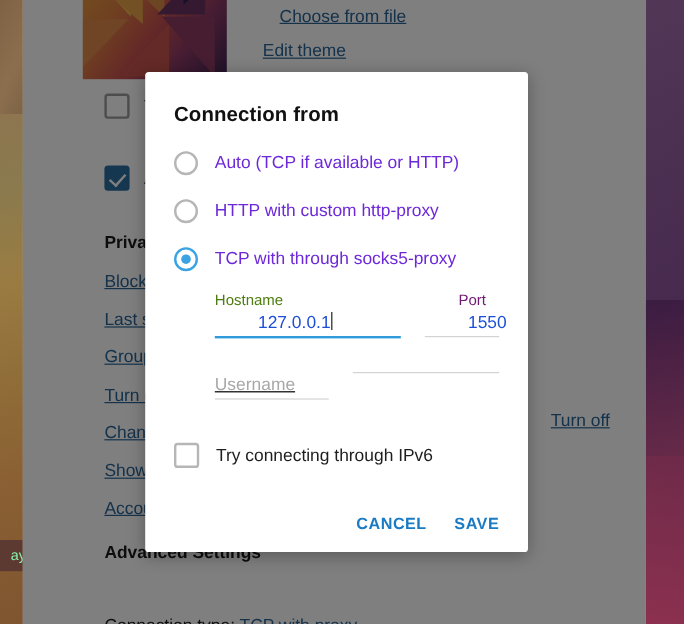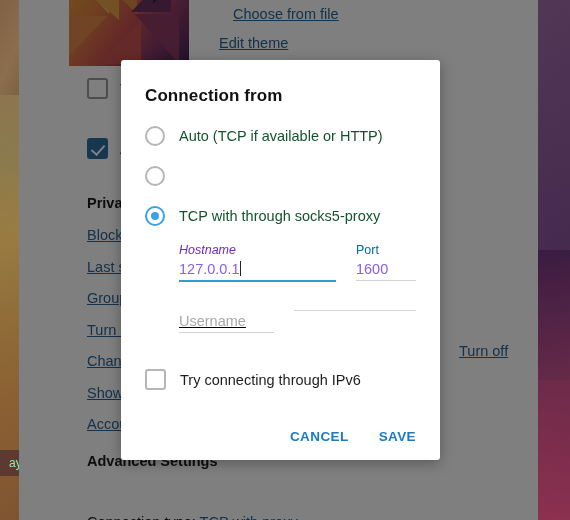--- a/index.html
+++ b/index.html
@@ -213,64 +213,65 @@
   .radio.sel::after {
     content: "";
     position: absolute;
     left: 4px; top: 4px;
     width: 8px; height: 8px;
     border-radius: 50%;
     background: #39a3e3;
   }
   .radio-label {
     font-size: 14.5px;
-    color: #14532d;
+    color: #6d28d9;
     white-space: nowrap;
   }
 
   #proxy-fields { margin-top: 16px; padding-left: 34px; }
 
   .field-row { display: flex; gap: 20px; }
   .field {
     position: relative;
     padding-bottom: 2px;
   }
   .field .lbl {
     font-size: 12.5px;
     line-height: 16px;
     display: block;
   }
   .field .val {
     font-size: 14.5px;
     line-height: 22px;
-    color: #8b5cf6;
+    color: #1d4ed8;
     display: block;
     white-space: nowrap;
     position: relative;
+    margin-left: 36px;
   }
   .field .underline {
     display: block;
     height: 1px;
     background: #d3d3d3;
   }
   .field.focused .lbl { color: #2f9bdc; }
   .field.focused .underline { height: 2px; background: #2f9bdc; }
   .field .caret {
     display: inline-block;
     width: 1px;
     height: 15px;
     background: #222;
     vertical-align: -2px;
     margin-left: 1px;
   }
 
   #f-host { width: 162px; }
   #f-port { width: 62px; }
-  #f-host .lbl { color: #6d28d9; font-style: italic; }
-  #f-port .lbl { color: #0369a1; }
+  #f-host .lbl { color: #4d7c0f; }
+  #f-port .lbl { color: #701a75; margin-left: 28px; }
 
   #creds-row { margin-top: 26px; display: flex; gap: 20px; }
   #f-user { width: 98px; text-decoration: underline; }
   #f-pass { width: 126px; }
   .field.empty .ph {
     font-size: 14.5px;
     line-height: 22px;
     color: #a8a8a8;
     display: block;
     white-space: nowrap;
@@ -288,21 +289,21 @@
     border-radius: 3px;
     background: #fff;
     flex: none;
   }
   #ipv6-label { font-size: 14.5px; color: #1d1d1d; white-space: nowrap; }
 
   #dialog-actions {
     position: absolute;
     right: 22px; bottom: 12px;
     display: flex;
-    gap: 26px;
+    gap: 19px;
     align-items: center;
     margin-top: 34px;
   }
   .action-btn {
     background: none;
     border: none;
     color: #1a7bc4;
     font-family: "Liberation Sans", sans-serif;
     font-size: 13.5px;
     font-weight: bold;
@@ -385,40 +386,41 @@
 
     <div id="dialog-title">Connection from</div>
 
     <div class="radio-row">
       <span class="radio"></span>
       <span class="radio-label">Auto (TCP if available or HTTP)</span>
     </div>
 
     <div class="radio-row">
       <span class="radio"></span>
+      <span class="radio-label">HTTP with custom http-proxy</span>
     </div>
 
     <div class="radio-row">
       <span class="radio sel"></span>
       <span class="radio-label">TCP with through socks5-proxy</span>
     </div>
 
     <div id="proxy-fields">
 
       <div class="field-row">
 
         <div id="f-host" class="field focused">
           <span class="lbl">Hostname</span>
           <span class="val"><span>127.0.0.1</span><span class="caret"></span></span>
           <span class="underline"></span>
         </div>
 
         <div id="f-port" class="field">
           <span class="lbl">Port</span>
-          <span class="val">1600</span>
+          <span class="val">1550</span>
           <span class="underline"></span>
         </div>
 
       </div>
 
       <div id="creds-row">
 
         <div id="f-user" class="field empty">
           <span class="ph">Username</span>
           <span class="underline"></span>

